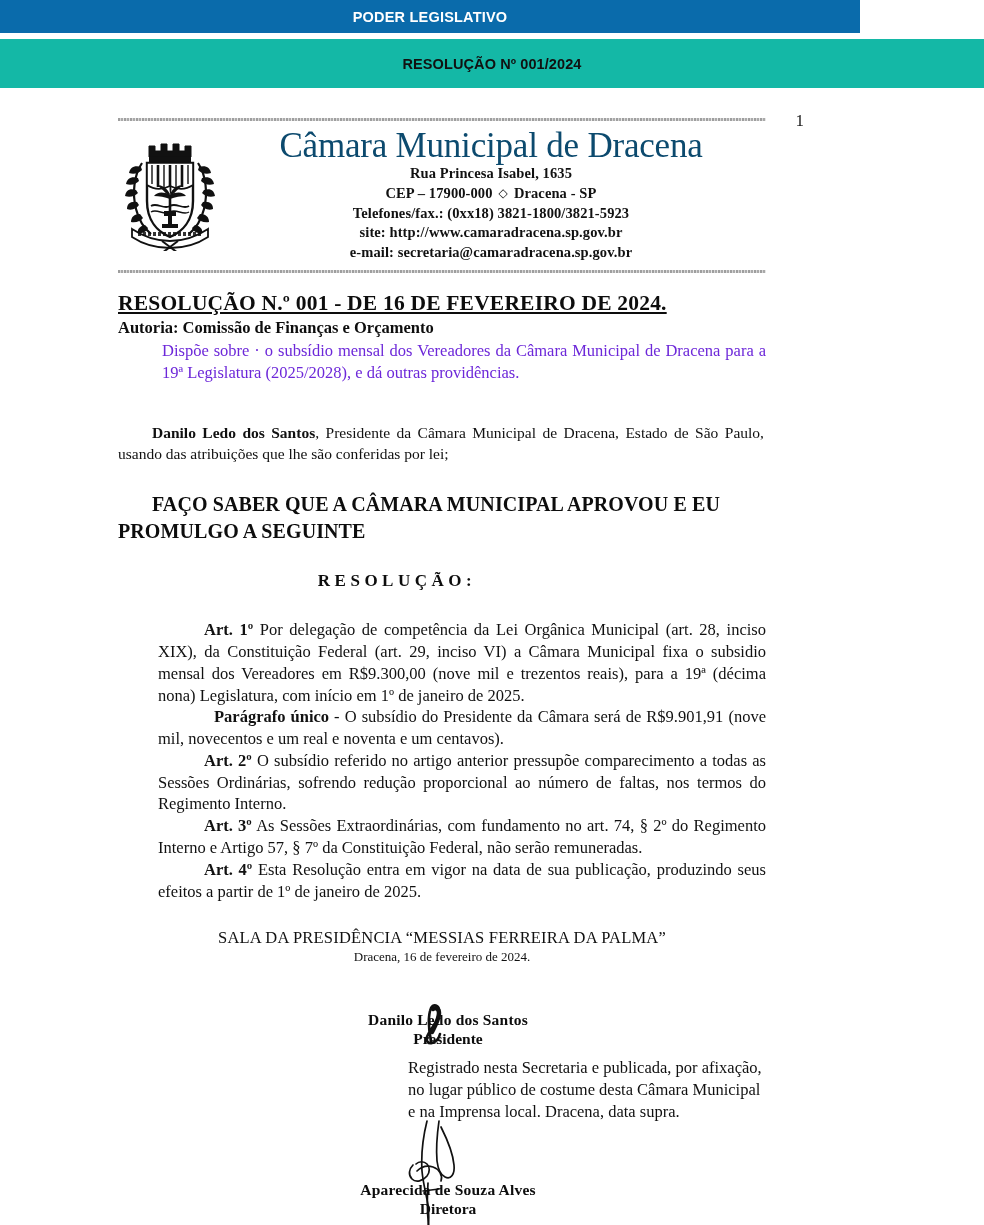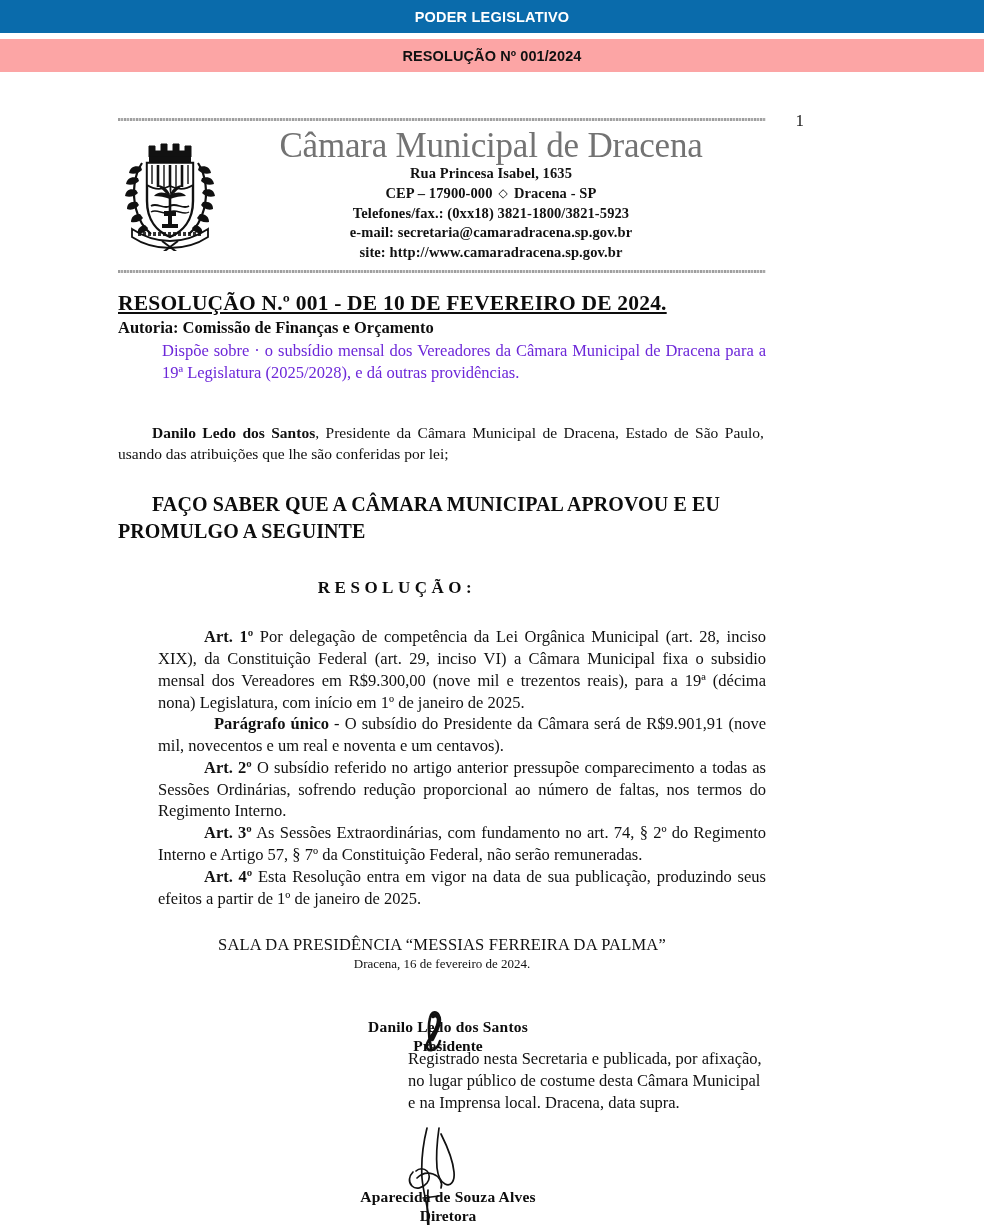--- a/index.html
+++ b/index.html
@@ -13,43 +13,43 @@
     width: 984px;
     height: 1225px;
     position: relative;
     overflow: hidden;
     font-family: "Liberation Serif", "DejaVu Serif", serif;
     color: #000;
   }
 
   
   .banner-blue {
-    width: 984px;
+    width: 860px;
     height: 33px;
     background: #0a6bab;
     display: flex;
     align-items: center;
     justify-content: center;
   }
   .banner-blue-label {
     color: #ffffff;
     font-family: "Liberation Sans", "DejaVu Sans", sans-serif;
     font-weight: bold;
     font-size: 14.5px;
     letter-spacing: 0.2px;
   }
   .banner-gap {
     width: 984px;
     height: 6px;
     background: #ffffff;
   }
   .banner-grey {
     width: 984px;
-    height: 33px;
-    background: #fca5a5;
+    height: 49px;
+    background: #14b8a6;
     display: flex;
     align-items: center;
     justify-content: center;
   }
   .banner-grey-label {
     color: #111111;
     font-family: "Liberation Sans", "DejaVu Sans", sans-serif;
     font-weight: bold;
     font-size: 14.5px;
     letter-spacing: 0.1px;
@@ -140,21 +140,21 @@
   }
   .org-block {
     flex: 1 1 auto;
     text-align: center;
     padding-right: 6px;
   }
   .org-name {
     font-size: 35px;
     line-height: 1.06;
     letter-spacing: -0.2px;
-    color: #737373;
+    color: #0c4a6e;
     margin-top: 2px;
   }
   .org-line {
     font-size: 14.5px;
     font-weight: bold;
     line-height: 1.36;
     color: #111;
     letter-spacing: 0.1px;
   }
   .org-line.diamond-line .dia {
@@ -215,21 +215,21 @@
     margin-top: 26px;
     font-size: 20px;
     font-weight: bold;
     line-height: 1.36;
     text-indent: 34px;
     color: #0d0d0d;
     letter-spacing: 0.1px;
   }
 
   .resolucao-word {
-    margin-top: 33px;
+    margin-top: 26px;
     font-size: 17px;
     font-weight: bold;
     letter-spacing: 4.5px;
     text-align: center;
     padding-right: 90px;
     color: #0d0d0d;
   }
 
   
   .articles { margin-top: 28px; }
@@ -281,21 +281,21 @@
   }
   .sig-role {
     font-size: 15.5px;
     font-weight: bold;
     color: #0d0d0d;
     margin-top: 1px;
   }
   .registro {
     position: absolute;
     left: 290px;
-    top: 30px;
+    top: 46px;
     width: 360px;
     font-size: 16.5px;
     line-height: 1.33;
     color: #111;
     text-align: left;
   }
   .sig-director {
     position: absolute;
     left: 160px;
     top: 170px;
@@ -390,29 +390,29 @@
         </svg>
       </div>
 
       <div class="org-block">
         <div class="org-name">Câmara Municipal de Dracena</div>
         <div class="org-line">Rua Princesa Isabel, 1635</div>
         <div class="org-line diamond-line">
           <span>CEP – 17900-000</span><span class="dia">◇</span><span>Dracena - SP</span>
         </div>
         <div class="org-line">Telefones/fax.: (0xx18) 3821-1800/3821-5923</div>
+        <div class="org-line">site: http://www.camaradracena.sp.gov.br</div>
         <div class="org-line">e-mail: secretaria@camaradracena.sp.gov.br</div>
-        <div class="org-line">site: http://www.camaradracena.sp.gov.br</div>
       </div>
     </div>
 
     <div class="rule rule-bottom"></div>
 
     <div class="title-block">
-      <div class="res-title">RESOLUÇÃO N.º  001  - DE  10  DE  FEVEREIRO DE 2024.</div>
+      <div class="res-title">RESOLUÇÃO N.º  001  - DE  16  DE  FEVEREIRO DE 2024.</div>
       <div class="authorship">Autoria: Comissão de Finanças e Orçamento</div>
       <div class="ementa">Dispõe sobre · o subsídio  mensal dos Vereadores da Câmara Municipal   de Dracena para a 19ª Legislatura (2025/2028), e dá  outras providências.</div>
     </div>
 
     <div class="preamble">
       <b>Danilo Ledo dos Santos</b><span>, Presidente da Câmara Municipal de Dracena, Estado de São Paulo, usando das atribuições que lhe são conferidas por lei;</span>
     </div>
 
     <div class="promulgo">FAÇO SABER QUE A CÂMARA MUNICIPAL APROVOU E EU PROMULGO A SEGUINTE</div>
 

